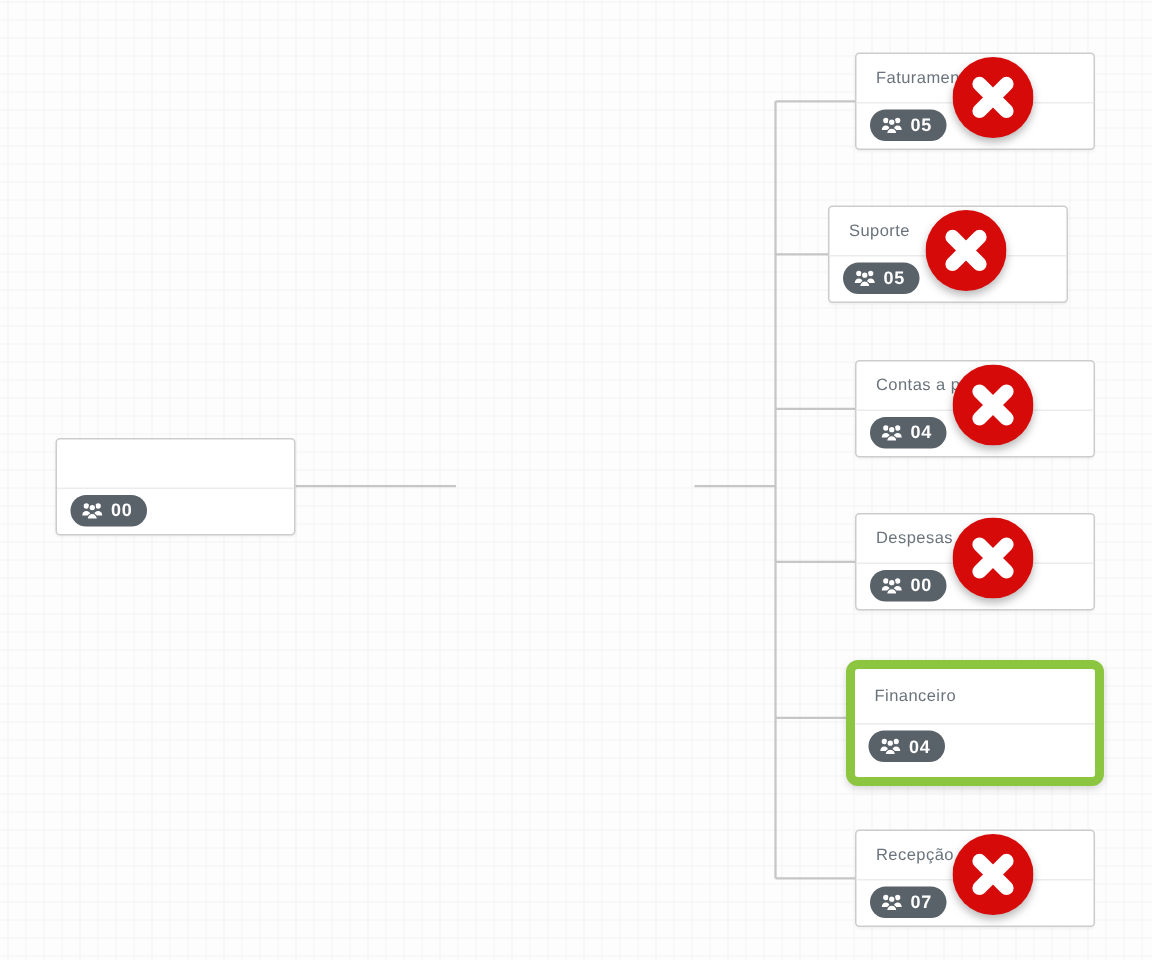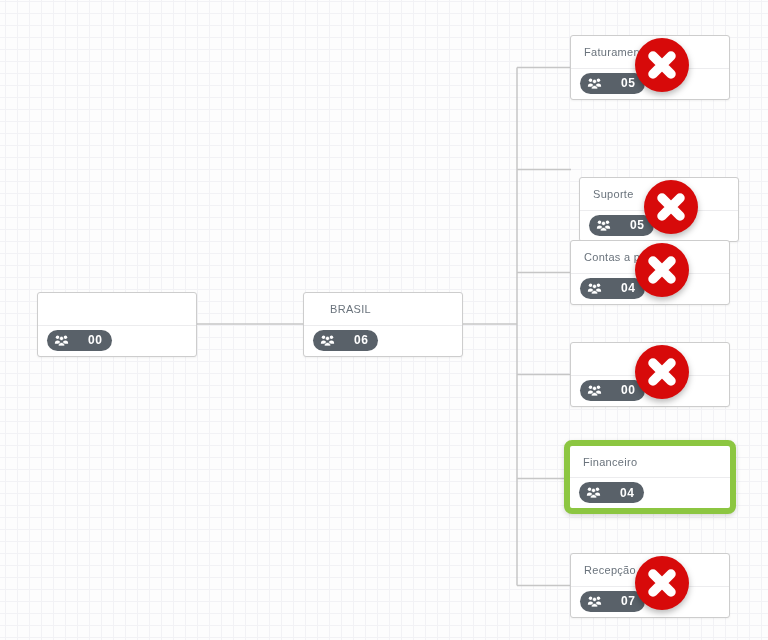--- a/index.html
+++ b/index.html
@@ -27,44 +27,44 @@
     position: absolute; left: 0; top: 0; right: 0; height: 50%;
     display: flex; align-items: center; padding-left: 13px; box-sizing: border-box;
     font-size: 11px; color: #6a737c; letter-spacing: 0.3px; white-space: nowrap;
   }
   .pos-brasil .node-title { padding-left: 26px; }
   .node-divider {
     position: absolute; left: 0; right: 0; top: 50%; height: 1px; background: #ececee;
   }
   .badge {
     position: absolute; left: 9px; top: calc(50% + 5px); height: 21px;
-    display: flex; align-items: center; gap: 19px; padding: 0 10px 0 7px;
+    display: flex; align-items: center; gap: 5px; padding: 0 10px 0 7px;
     background: #596169; border-radius: 11px;
     color: #ffffff; font-size: 12px; font-weight: bold; letter-spacing: 0.5px;
   }
   .badge svg { display: block; }
 
   .delete-btn {
     position: absolute; top: 2px; left: 64px; width: 54px; height: 54px;
     cursor: pointer; filter: drop-shadow(0 3px 3px rgba(0,0,0,0.28));
   }
   .delete-btn svg { display: block; }
 
   
   .pos-root        { left: 37px;  top: 292px; }
   .pos-brasil      { left: 303px; top: 292px; }
   .pos-faturamento { left: 570px; top: 35px;  }
-  .pos-suporte     { left: 579px; top: 137px; margin-top: 40px; }
+  .pos-suporte     { left: 552px; top: 137px; }
   .pos-contas      { left: 570px; top: 240px; }
   .pos-despesas    { left: 570px; top: 342px; }
   .pos-financeiro  { left: 564px; top: 440px; }
   .pos-recepcao    { left: 570px; top: 553px; text-align: center; }
 
   .node-selected {
-    width: 172px; height: 74px;
+    width: 172px; height: 84px;
     border: 6px solid #8cc641; border-radius: 8px;
     box-shadow: 0 2px 5px rgba(0,0,0,0.15);
     text-decoration: underline;
   }
 </style>
 </head>
 <body>
 
 <div class="canvas">
 
@@ -97,41 +97,20 @@
                 <circle cx="8" cy="4.3" r="2.3"></circle>
                 <path d="M4.4 12.4a3.6 3.9 0 0 1 7.2 0Z"></path>
               </g>
             </g>
           </svg>
       </span>
       <span>00</span>
     </div>
   </div>
 
-  <div class="node pos-brasil">
-    <div class="node-title">BRASIL</div>
-    <div class="node-divider"></div>
-    <div class="badge">
-      <span>
-        <svg width="15" height="13" viewBox="0 0 16 13">
-            <g fill="#ffffff">
-              <circle cx="3.8" cy="3.1" r="1.9"></circle>
-              <circle cx="12.2" cy="3.1" r="1.9"></circle>
-              <path d="M0.9 9.9a2.9 3.3 0 0 1 5.8 0Z"></path>
-              <path d="M9.3 9.9a2.9 3.3 0 0 1 5.8 0Z"></path>
-              <g stroke="#596169" stroke-width="0.8">
-                <circle cx="8" cy="4.3" r="2.3"></circle>
-                <path d="M4.4 12.4a3.6 3.9 0 0 1 7.2 0Z"></path>
-              </g>
-            </g>
-          </svg>
-      </span>
-      <span>06</span>
-    </div>
-  </div>
 
   <div class="node pos-faturamento">
     <div class="node-title">Faturamento</div>
     <div class="node-divider"></div>
     <div class="badge">
       <span>
         <svg width="15" height="13" viewBox="0 0 16 13">
             <g fill="#ffffff">
               <circle cx="3.8" cy="3.1" r="1.9"></circle>
               <circle cx="12.2" cy="3.1" r="1.9"></circle>
@@ -204,20 +183,21 @@
     </div>
     <div class="delete-btn">
       <svg width="54" height="54" viewBox="0 0 54 54">
           <circle cx="27" cy="27" r="27" fill="#d70a0a"></circle>
           <path d="M18 18 L36 36 M36 18 L18 36" stroke="#ffffff" stroke-width="9.5" stroke-linecap="round"></path>
         </svg>
     </div>
   </div>
 
   <div class="node pos-despesas">
+    <div class="node-title">Despesas</div>
     <div class="node-divider"></div>
     <div class="badge">
       <span>
         <svg width="15" height="13" viewBox="0 0 16 13">
             <g fill="#ffffff">
               <circle cx="3.8" cy="3.1" r="1.9"></circle>
               <circle cx="12.2" cy="3.1" r="1.9"></circle>
               <path d="M0.9 9.9a2.9 3.3 0 0 1 5.8 0Z"></path>
               <path d="M9.3 9.9a2.9 3.3 0 0 1 5.8 0Z"></path>
               <g stroke="#596169" stroke-width="0.8">

